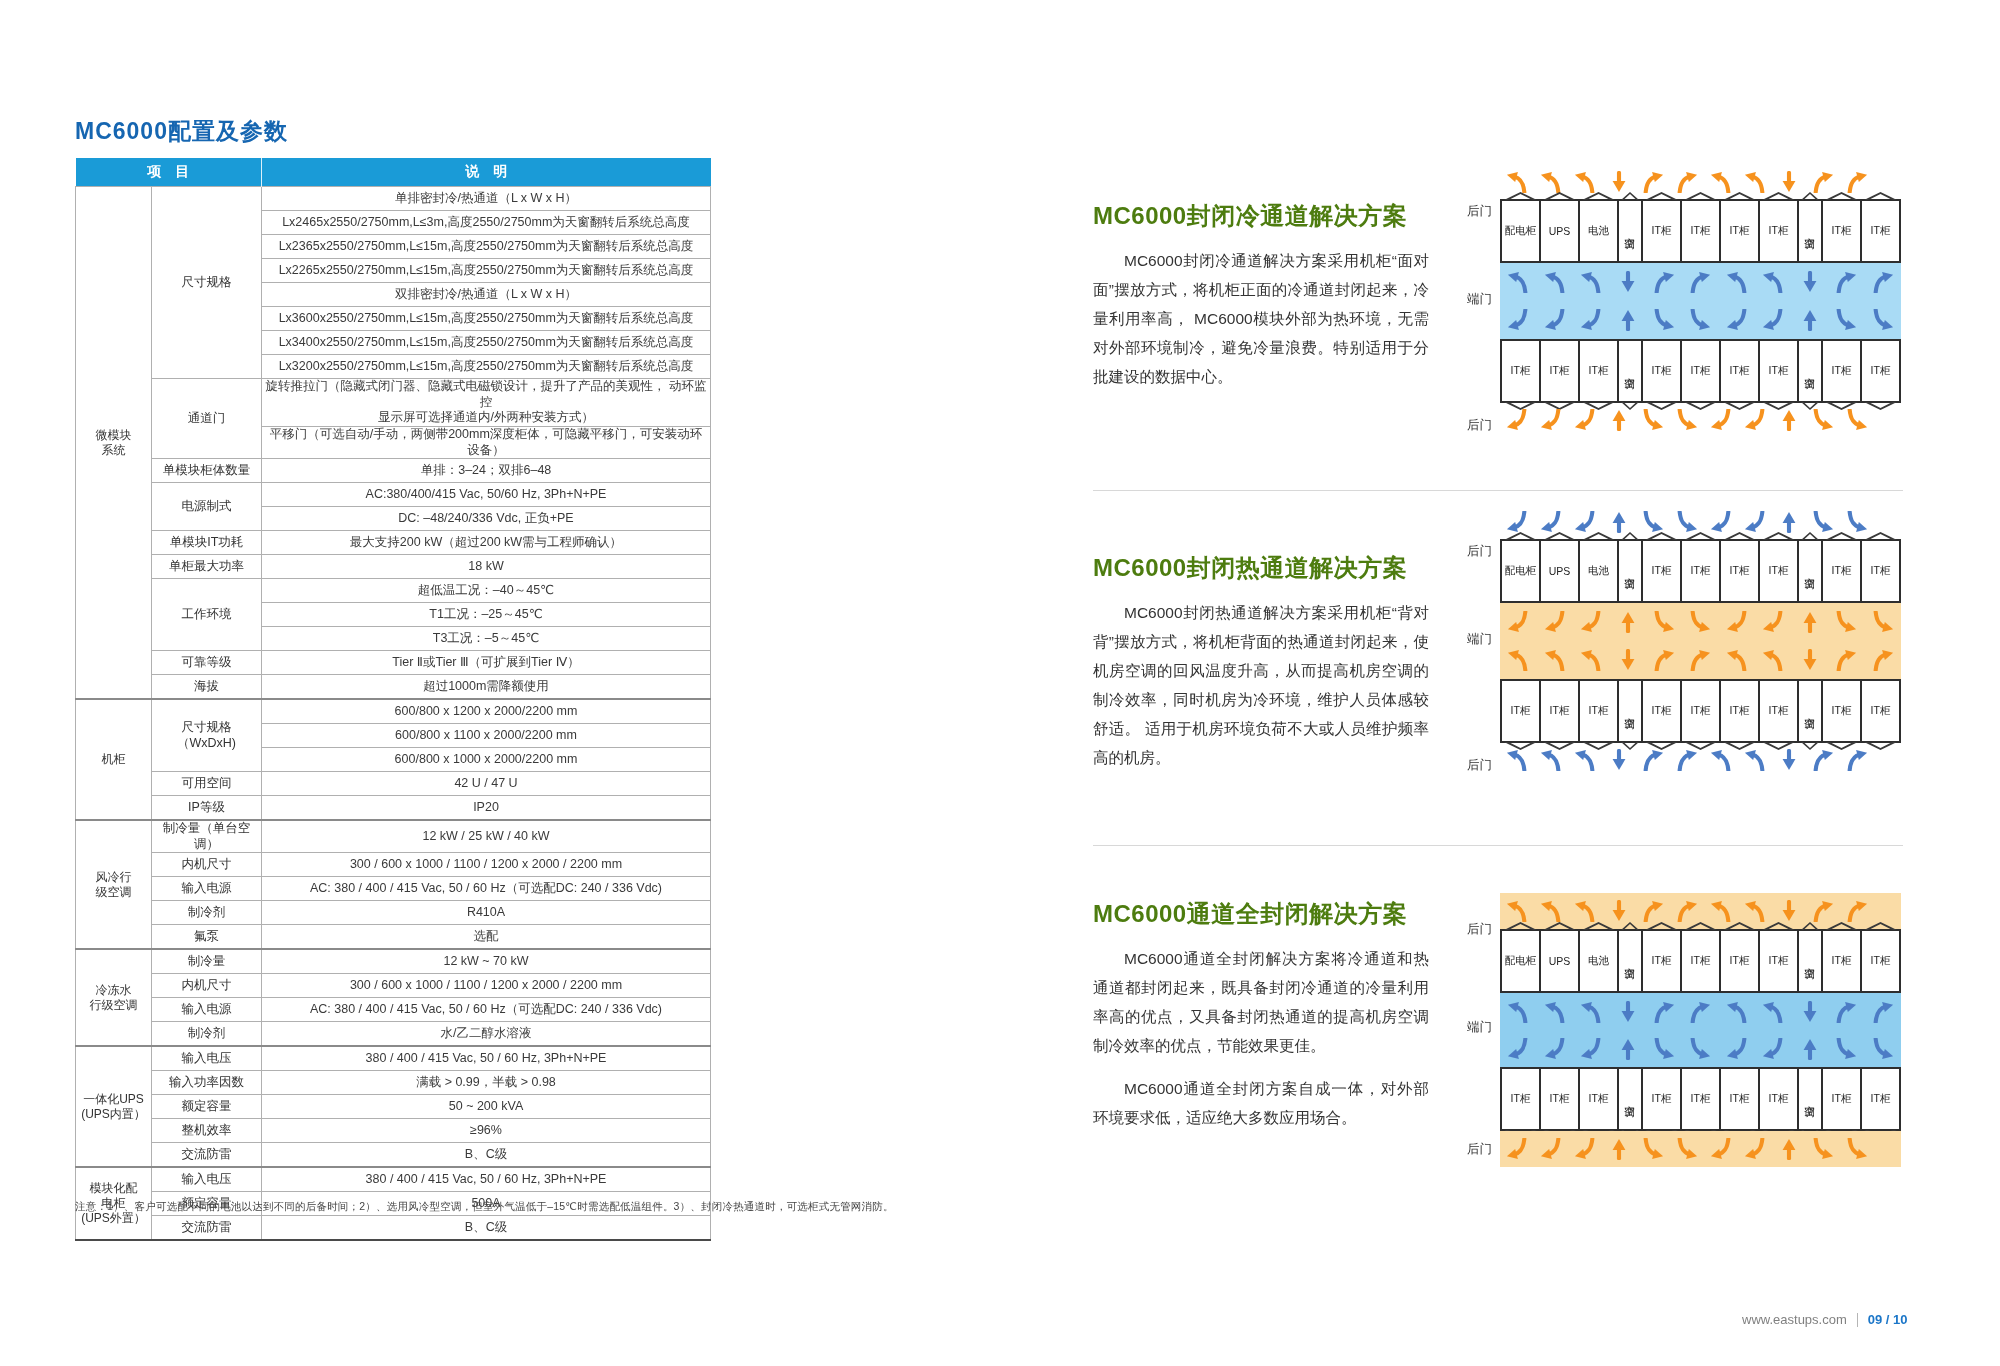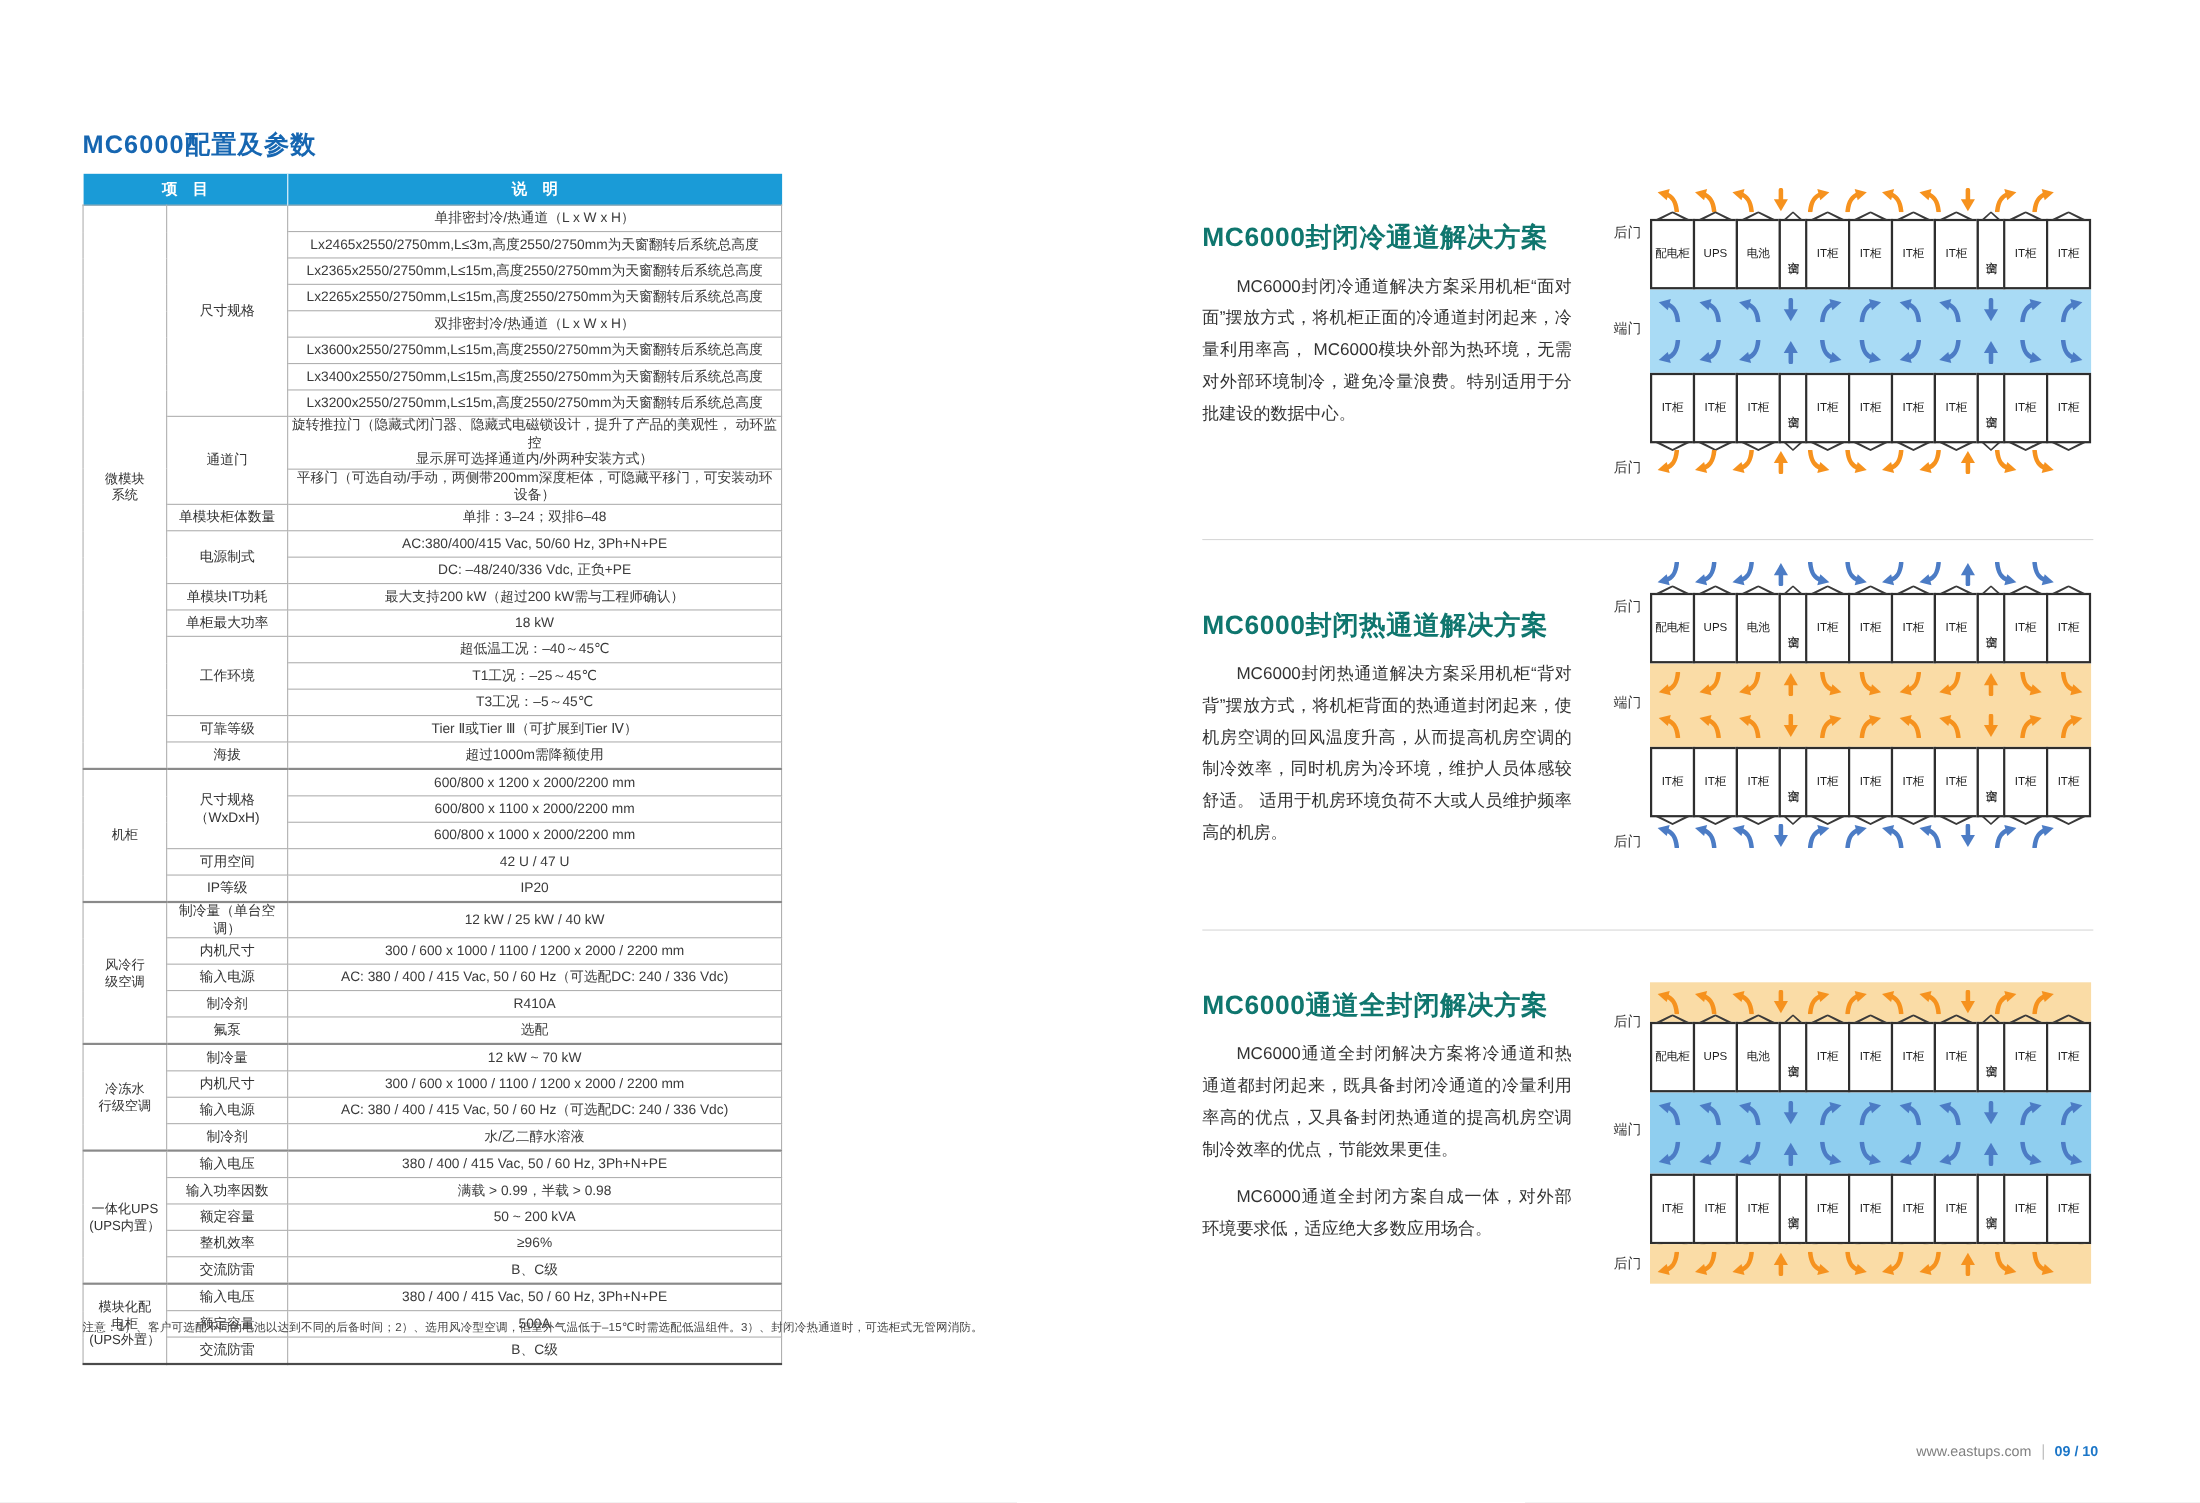--- a/index.html
+++ b/index.html
@@ -20,21 +20,21 @@
                 vertical-align:middle;white-space:pre-line;line-height:1.25;color:#3a3a3a;}
   table.spec td.g{font-size:12px;color:#333;}
   table.spec td.i{font-size:12.5px;color:#333;}
   table.spec tr.gs td{border-top:2px solid #8a8a8a;}
   table.spec tr.tall td{height:40px;}
 
   .note{position:absolute;left:75px;top:1200px;width:860px;font-size:10.5px;color:#444;letter-spacing:.2px;}
 
   
   .sec{position:absolute;left:1093px;width:336px;}
-  .sec h2{margin:0;font-size:24px;font-weight:bold;color:#0f766e;letter-spacing:.5px;}
+  .sec h2{margin:0;font-size:24px;font-weight:bold;color:#4d7c0f;letter-spacing:.5px;}
   .sec p{margin:14px 0 0 0;font-size:15.5px;line-height:29px;color:#333;text-indent:2em;text-align:justify;}
   .sec1{top:200px}.sec2{top:552px}.sec3{top:898px}
   .sep{position:absolute;left:1093px;width:810px;border-top:1px solid #d8d8d8;height:0;}
   .sep1{top:490px}.sep2{top:845px}
 
   
   .diagram{position:absolute;left:1448px;width:452px;}
   .d1{top:165px}.d2{top:505px}.d3{top:893px}
   .dlab{position:absolute;left:0;top:0;width:50px;height:100%;}
   .lab{position:absolute;right:6px;font-size:12.5px;color:#333;white-space:nowrap;}

